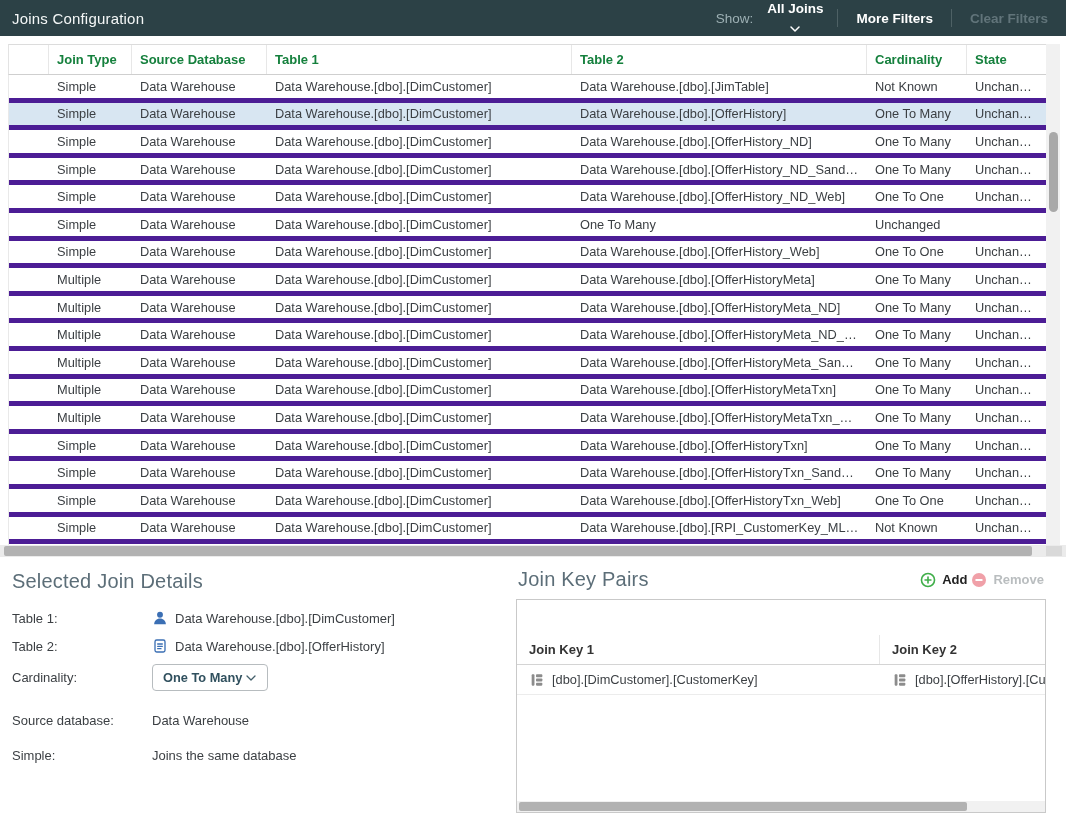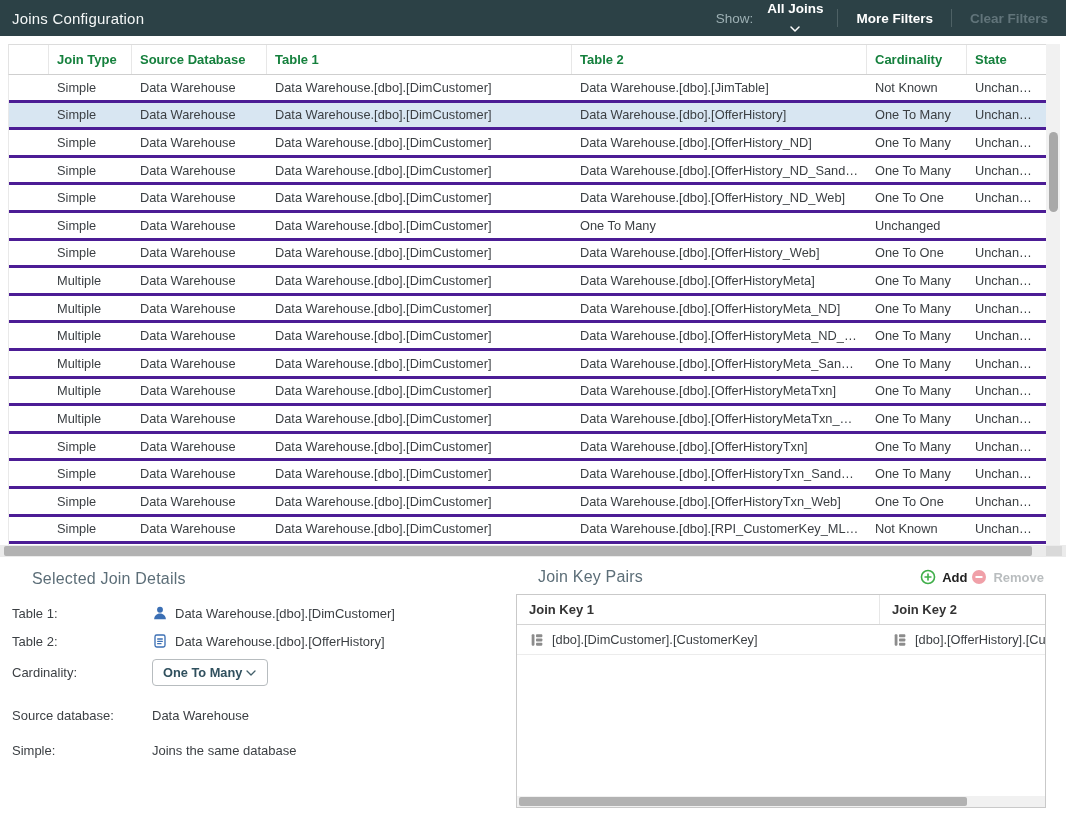--- a/index.html
+++ b/index.html
@@ -16,53 +16,53 @@
   .hdr-btn { background:none; border:none; color:#fff; font-weight:700; font-size:13.5px; font-family:inherit; cursor:pointer; padding:0 4px; }
   .hdr-btn.disabled { color:#61747a; cursor:default; }
 
   
   .grid { --cols: 40px 83px 135px 305px 295px 100px 1fr; }
   .thead { position:absolute; left:8px; top:44px; width:1038px; height:31px; display:grid; grid-template-columns:var(--cols);
            border-top:1px solid #dcdcdc; border-bottom:1px solid #cfcfcf; border-left:1px solid #e3e3e3; background:#fff; }
   .hcell { padding:0 8px; line-height:29px; font-size:13px; font-weight:700; color:#15803d; border-right:1px solid #e7e7e7; white-space:nowrap; overflow:hidden; }
   .hcell:last-child { border-right:none; }
   .tbody { position:absolute; left:8px; top:75px; width:1038px; height:470px; overflow:hidden; border-left:1px solid #e9e9e9; }
-  .trow { display:grid; grid-template-columns:var(--cols); height:27.6px; align-items:center; border-bottom:3px solid #4c1d95; background:#fff; }
+  .trow { display:grid; grid-template-columns:var(--cols); height:27.6px; align-items:center; border-bottom:5px solid #4c1d95; background:#fff; }
   .trow.selected { background:#d8e6f2; }
   .tcell { padding:0 8px; font-size:12.8px; color:#3b3f43; white-space:nowrap; overflow:hidden; text-overflow:ellipsis; }
 
   
   .vscroll { position:absolute; left:1046px; top:44px; width:14px; height:501px; background:#f1f1f1; }
   .vscroll .thumb { position:absolute; left:3px; top:88px; width:9px; height:80px; background:#a9a9a9; border-radius:5px; }
   .hscroll { position:absolute; left:0; top:545px; width:1066px; height:12px; background:#ebebeb; }
   .hscroll .thumb { position:absolute; left:4px; top:1px; width:1028px; height:10px; background:#b2b2b2; border-radius:2px; }
   .hscroll .corner { position:absolute; left:1046px; top:1px; width:16px; height:10px; background:#d9d9d9; }
 
   
-  .panel-title { font-size:16px; color:#5c6e78; letter-spacing:.2px;margin-left:20px; }
+  .panel-title { font-size:20px; color:#5c6e78; letter-spacing:.2px; }
 
   .details { position:absolute; left:0; top:558px; width:512px; height:260px; padding:12px 0 0 12px; }
   .d-rows { margin-top:15px; display:flex; flex-direction:column; }
   .d-row { display:flex; align-items:center; min-height:20px; margin-bottom:8px; }
   .d-row.tall { margin-bottom:12px; }
   .d-row.spaced { margin-top:7px; }
   .d-label { width:140px; font-size:13px; color:#3b3f43; flex:none; }
   .d-value { display:flex; align-items:center; gap:7px; font-size:13px; color:#3b3f43; }
   .icon16 { width:16px; height:16px; flex:none; display:inline-block; }
   .dropdown { width:116px; height:27px; border:1px solid #b7bcbf; border-radius:4px; background:#fff; display:flex; align-items:center; justify-content:space-between; padding:0 10px; cursor:pointer; }
   .dropdown span { font-size:12.8px; color:#30505e; font-weight:600; }
 
   .keypairs { position:absolute; left:516px; top:558px; width:530px; height:252px; padding-top:10px; }
   .kp-head { display:flex; align-items:center; padding:0 2px; }
   .kp-actions { margin-left:auto; display:flex; align-items:center; gap:4px; }
   .kp-btn { display:flex; align-items:center; gap:6px; background:none; border:none; font-family:inherit; font-size:13px; font-weight:700; color:#222; cursor:pointer; }
   .kp-btn.disabled { color:#b9bdbf; cursor:default; }
   .kp-box { position:relative; margin-top:8px; border:1px solid #c9c9c9; height:214px; background:#fff; overflow:hidden; }
   .kp-cols { display:grid; grid-template-columns:363px 1fr; }
-  .kp-hrow { border-bottom:1px solid #d4d4d4; }
+  .kp-hrow { border-bottom:1px solid #d4d4d4;margin-top:35px; }
   .kp-hcell { padding:0 12px; line-height:29px; font-size:13px; font-weight:700; color:#333; border-right:1px solid #e7e7e7; }
   .kp-hcell:last-child { border-right:none; }
   .kp-row { border-bottom:1px solid #ececec; }
   .kp-cell { display:flex; align-items:center; gap:7px; padding:0 12px; height:29px; font-size:12.8px; color:#3b3f43; white-space:nowrap; overflow:hidden; }
   .kp-hscroll { position:absolute; left:0; bottom:0; width:100%; height:11px; background:#f1f1f1; }
   .kp-hscroll .thumb { position:absolute; left:2px; top:1px; width:448px; height:9px; background:#b2b2b2; border-radius:2px; }
 </style>
 </head>
 <body>
 

